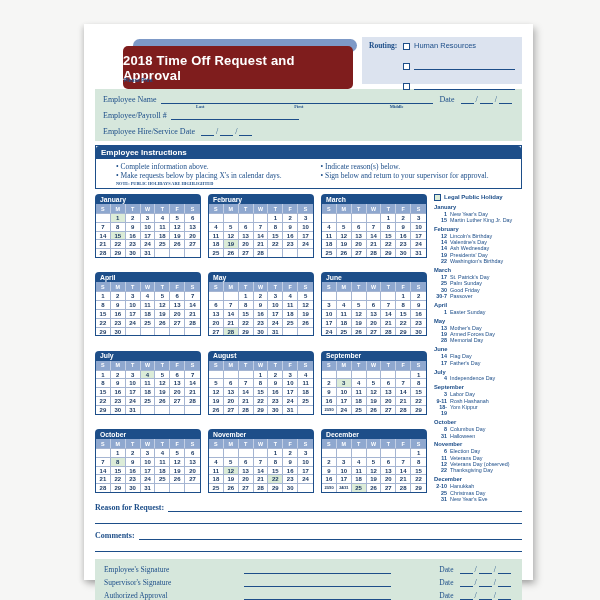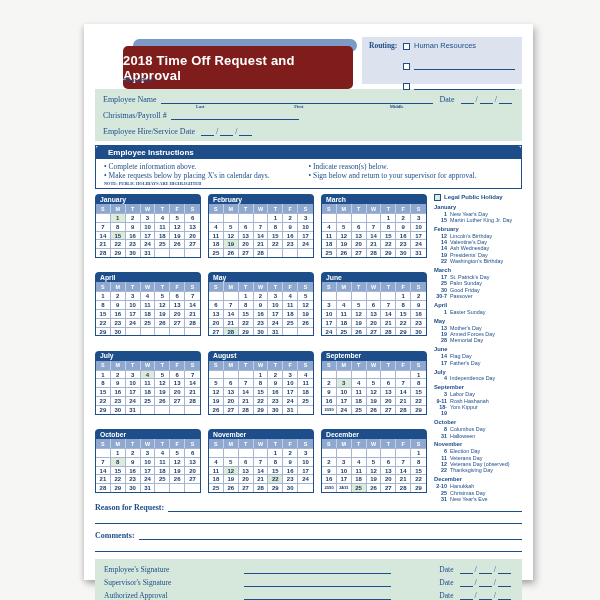--- a/index.html
+++ b/index.html
@@ -32,23 +32,23 @@
   .sub { position:absolute; top:9px; font-size:4.5px; font-weight:bold; }
   .sub.s1{left:13%;} .sub.s2{left:49%;} .sub.s3{left:84%;}
   .date-group { display:flex; align-items:flex-end; white-space:nowrap; }
   .dline { width:13px; border-bottom:1px solid #1d4e89; height:8px; margin:0 2px; }
   .slash { font-size:8px; }
   .half { display:flex; align-items:flex-end; width:50%; }
   .status-opt { display:flex; align-items:center; margin-left:8px; white-space:nowrap; }
 
   
   .instr { border:1px solid #1d4e89; margin-top:4px; }
-  .instr-header { background:#1d4e89; color:#fff; font-size:8px; font-weight:bold; padding:2px 12px; border-radius:3px 3px 0 0; }
+  .instr-header { background:#1d4e89; color:#fff; font-size:8px; font-weight:bold; padding:2px 5px; border-radius:3px 3px 0 0; }
   .instr-body { display:flex; padding:3px 8px 2px; font-size:7.5px; color:#1d4e89; font-family:"Liberation Serif",serif; }
-  .instr-col { width:50%; }
+  .instr-col { width:50%;margin-left:12px; }
   .bullet::before { content:"• "; }
   .note { font-size:4.3px; font-weight:bold; margin-top:1px; }
 
   
   .cal-area { display:flex; margin-top:5px; }
   .months { flex:1; display:grid; grid-template-columns:repeat(3,1fr); gap:5px 7px; }
   .month-header { background:#1d4e89; color:#fff; font-size:6.8px; font-weight:bold; padding:1.5px 5px; border-radius:4px 4px 0 0; }
   .month-grid { display:grid; grid-template-columns:repeat(7,1fr); border:1px solid #1d4e89; border-top:0; }
   .month-grid > :nth-child(7n) { border-right:0; }
   .dow { background:#8fa8cf; color:#fff; font-size:5.4px; font-weight:bold; text-align:center; padding:1.5px 0;
@@ -119,21 +119,21 @@
         <span class="lbl">Date</span>
         <span class="dline"></span>
           <span class="slash">/</span>
         <span class="dline"></span>
           <span class="slash">/</span>
         <span class="dline"></span>
       </span>
     </div>
     <div class="b-row">
       <span class="half">
-        <span class="lbl">Christmas/Payroll #</span>
+        <span class="lbl">Employee/Payroll #</span>
         <span class="line flex1" style="margin-right:10px;"></span>
       </span>
     </div>
     <div class="b-row">
       <span class="half">
         <span class="lbl">Employee Hire/Service Date</span>
         <span class="date-group">
           <span class="dline"></span>
             <span class="slash">/</span>
           <span class="dline"></span>

